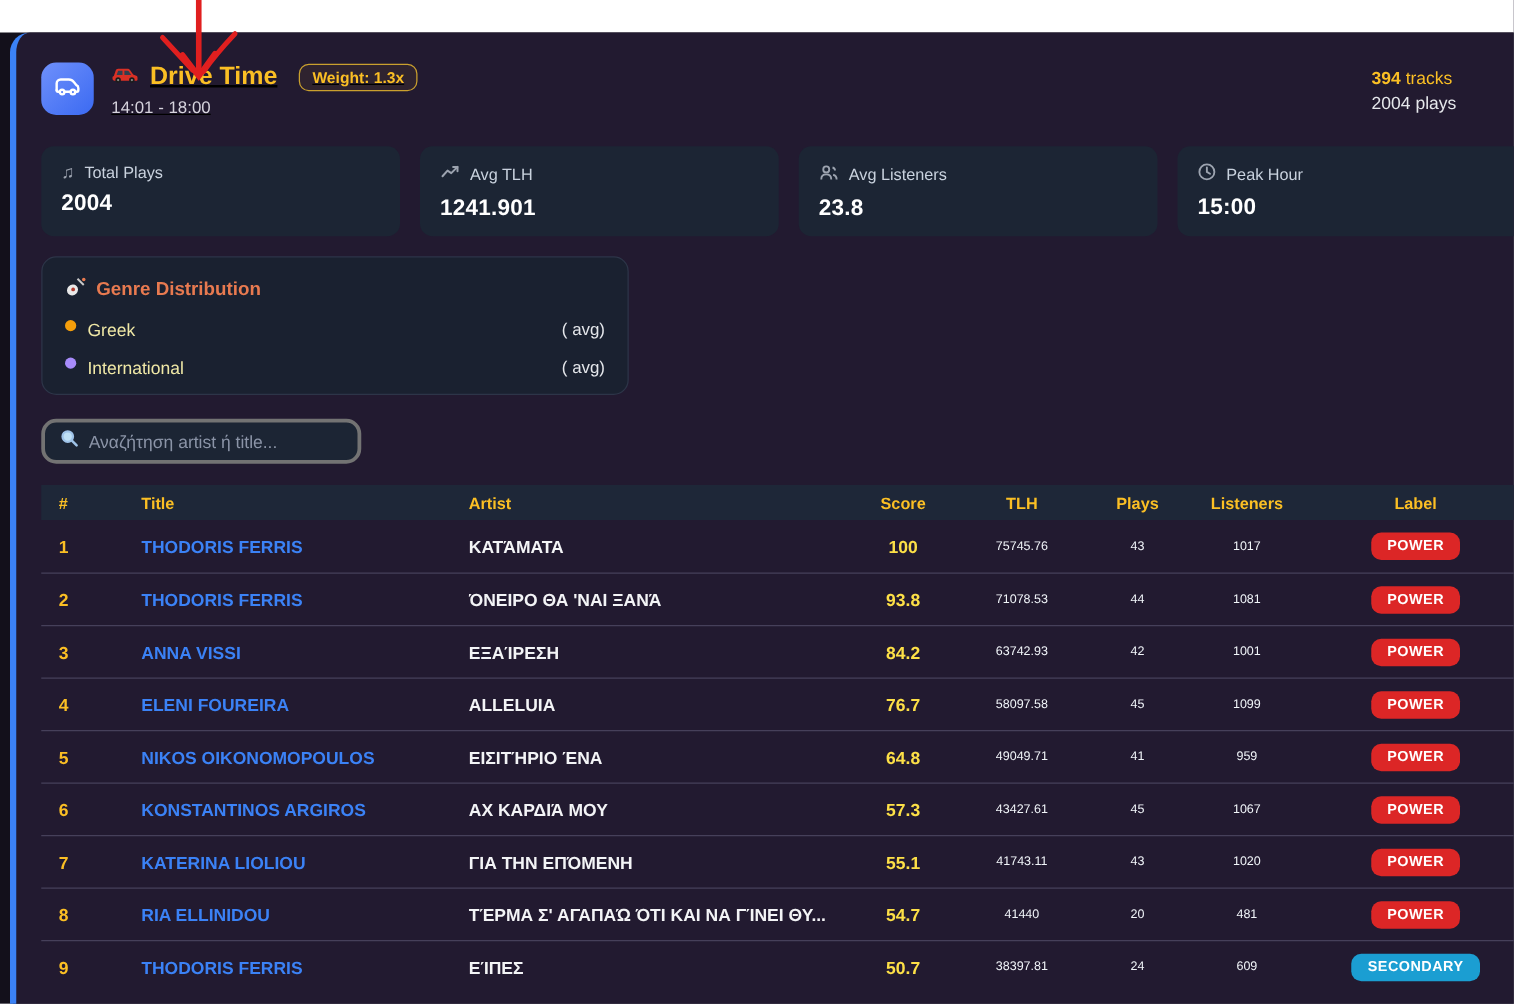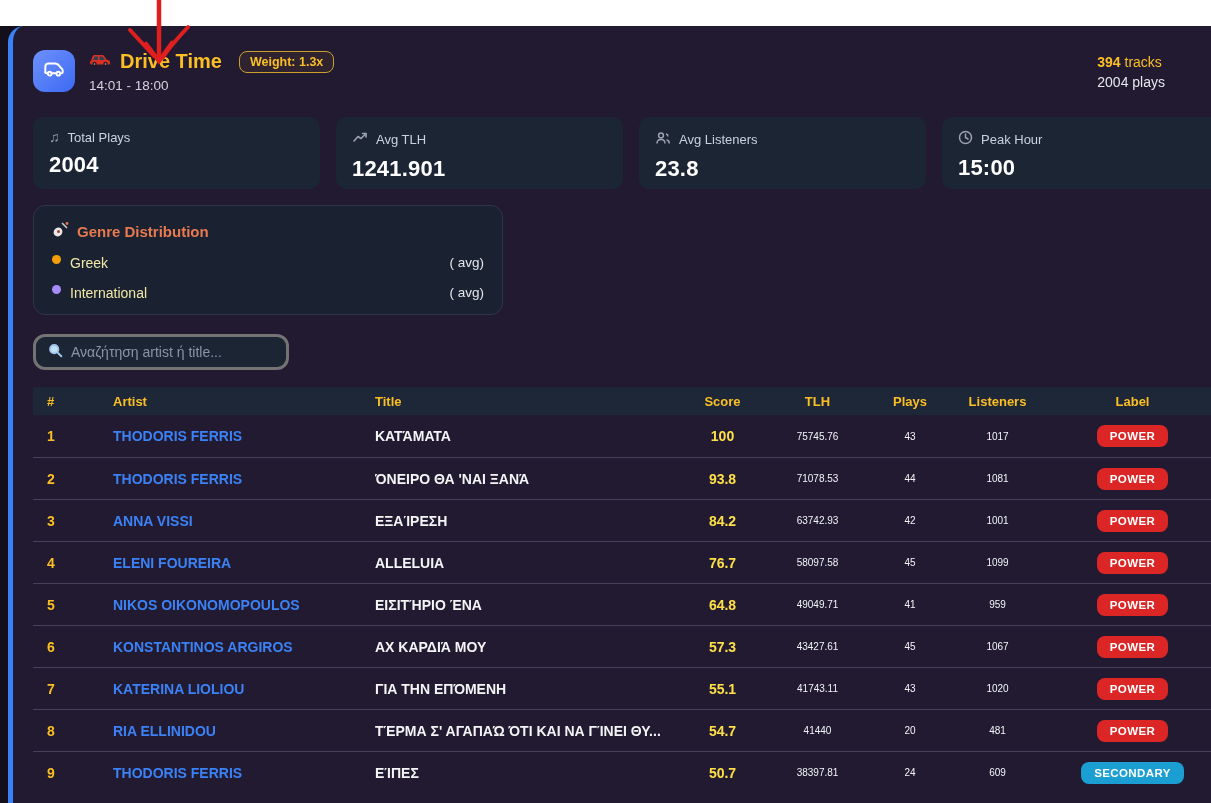--- a/index.html
+++ b/index.html
@@ -14,37 +14,37 @@
     background:#221a30; border-left:5px solid #3b82f6; border-radius:16px 0 0 0;
     padding:24px 0 0 20px;
   }
   
   .hdr { display:flex; align-items:flex-start; width:1160px; }
   .app-icon {
     width:42px; height:42px; border-radius:12px; flex:0 0 auto;
     background:linear-gradient(135deg,#6f90fb,#3b6af2);
     display:flex; align-items:center; justify-content:center; margin-right:14px;
   }
-  .hdr-text { display:flex; flex-direction:column; }
+  .hdr-text { display:flex; flex-direction:column;text-decoration:underline; }
   .title-row { display:flex; align-items:center; gap:9px; }
   .show-title { color:#fbbf24; font-size:20px; font-weight:bold; }
   .weight-badge {
     border:1.5px solid #caa02e; color:#fbbf24; font-size:12.5px; font-weight:bold;
     border-radius:8px; padding:3px 10px; background:rgba(251,191,36,0.06); margin-left:8px;
   }
   .time-range { color:#d6d3dd; font-size:13.5px; margin-top:5px; }
   .hdr-right { margin-left:auto; padding-right:28px; padding-top:4px; }
   .tracks-line { color:#fbbf24; font-size:14px; }
   .tracks-line b { font-weight:bold; }
   .plays-line { color:#e5e7eb; font-size:14px; margin-top:4px; }
   
   .stats { display:grid; grid-template-columns:repeat(4,287px); gap:16px; margin-top:24px; }
   .stat-card { background:#1c2534; border-radius:10px; padding:13px 16px; height:72px; }
   .stat-label { display:flex; align-items:center; gap:8px; color:#c9d2de; font-size:13px; }
-  .stat-value { color:#ffffff; font-size:22px; font-weight:bold; margin-top:7px; letter-spacing:0.2px; }
+  .stat-value { color:#ffffff; font-size:18px; font-weight:bold; margin-top:7px; letter-spacing:0.2px; }
   
   .genre-box {
     width:470px; margin-top:16px; background:#1a2130; border:1px solid #2d3548;
     border-radius:12px; padding:15px 18px 13px 18px;
   }
   .genre-title { display:flex; align-items:center; gap:8px; color:#e87a50; font-size:15px; font-weight:bold; }
   .genre-item { display:flex; align-items:flex-start; margin-top:14px; font-size:14px; }
   .genre-dot { width:9px; height:9px; border-radius:50%; margin-right:9px; flex:0 0 auto; }
   .genre-name { color:#f0e8a6; }
   .genre-val { margin-left:auto; color:#e5e7eb; font-size:13.5px; }
@@ -199,22 +199,22 @@
         <circle cx="6.2" cy="6.2" r="4.2" stroke="#9fc3e8" stroke-width="1.8" fill="#bfe0f5"></circle>
         <line x1="9.5" y1="9.5" x2="13.3" y2="13.3" stroke="#9fc3e8" stroke-width="2" stroke-linecap="round"></line>
       </svg>
     </span>
     <input type="text" placeholder="Αναζήτηση artist ή title..." style="">
   </div>
 
   <div class="tbl">
     <div class="grid-row tbl-head">
       <div class="c-rank">#</div>
+      <div>Title</div>
       <div>Artist</div>
-      <div>Title</div>
       <div class="c-center">Score</div>
       <div class="c-center">TLH</div>
       <div class="c-center">Plays</div>
       <div class="c-center">Listeners</div>
       <div class="c-center">Label</div>
     </div>
     <div id="table-body">
     <div class="grid-row trow">
       <div class="cell-rank">1</div>
       <div class="cell-artist">THODORIS FERRIS</div>

